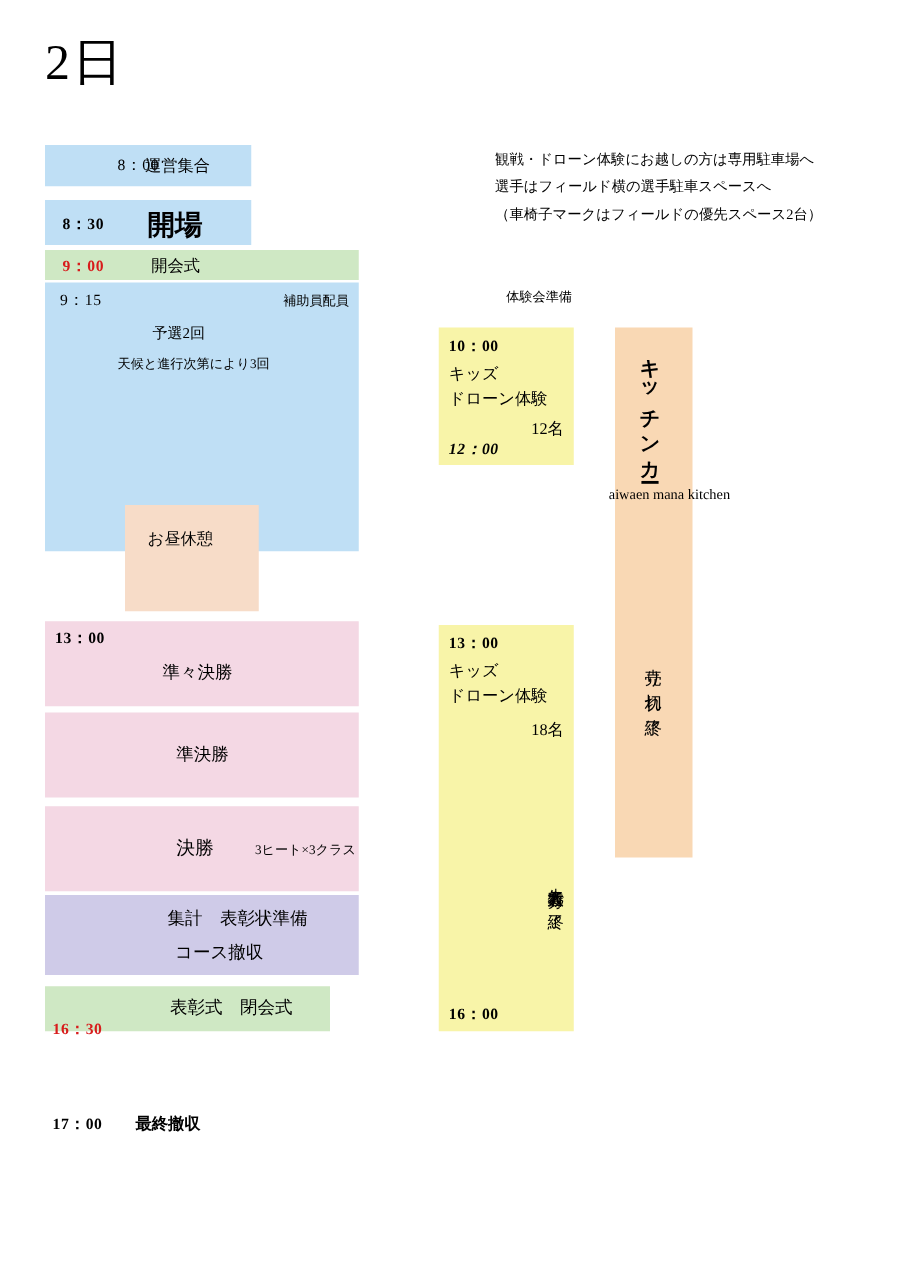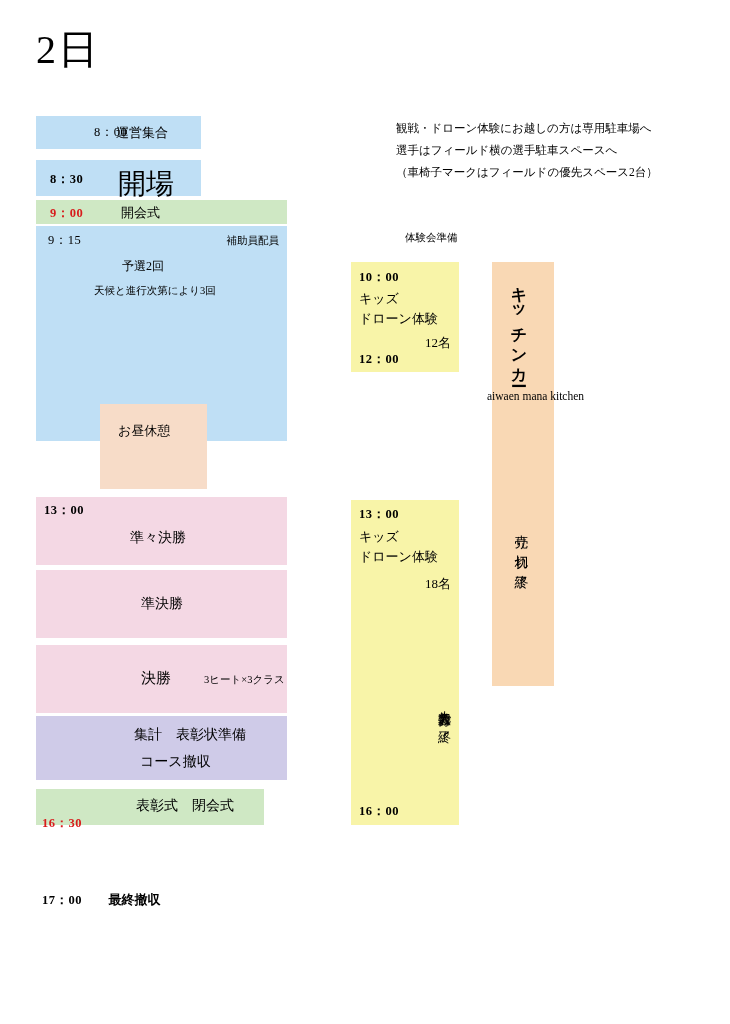--- a/index.html
+++ b/index.html
@@ -88,21 +88,21 @@
     <div class="notice-line">（車椅子マークはフィールドの優先スペース2台）</div>
   </div>
 
   <div class="abs block blk-blue" style="left:36px; top:116px; width:165px; height:33px;">
     <div class="abs time" style="left:14px; top:8px;margin-left:44px;">8：00</div>
     <div class="abs label" style="left:80px; top:8px;">運営集合</div>
   </div>
 
   <div class="abs block blk-blue" style="left:36px; top:160px; width:165px; height:36px;">
     <div class="abs time" style="left:14px; top:11px; font-weight:bold;">8：30</div>
-    <div class="abs" style="left:82px; top:5px; font-size:28px; font-weight:normal; font-family:'Liberation Serif','DejaVu Serif',serif;">開場</div>
+    <div class="abs" style="left:82px; top:5px; font-size:22px; font-weight:bold; font-family:'Liberation Serif','DejaVu Serif',serif;">開場</div>
   </div>
 
   <div class="abs block blk-green" style="left:36px; top:200px; width:251px; height:24px;">
     <div class="abs time red" style="left:14px; top:5px; font-weight:bold;">9：00</div>
     <div class="abs label" style="left:85px; top:4px;">開会式</div>
   </div>
 
   <div class="abs block blk-blue" style="left:36px; top:226px; width:251px; height:215px;">
     <div class="abs time" style="left:12px; top:6px;">9：15</div>
     <div class="abs small" style="right:8px; top:8px;">補助員配員</div>
@@ -143,21 +143,21 @@
     <span class="label" style="margin-left:22px; font-weight:bold;">最終撤収</span>
   </div>
 
   <div class="abs small" style="left:405px; top:231px;">体験会準備</div>
 
   <div class="abs block blk-yellow" style="left:351px; top:262px; width:108px; height:110px;">
     <div class="abs time" style="left:8px; top:7px; font-weight:bold;">10：00</div>
     <div class="abs label" style="left:8px; top:28px;">キッズ</div>
     <div class="abs label" style="left:8px; top:48px;">ドローン体験</div>
     <div class="abs label" style="right:8px; top:72px;">12名</div>
-    <div class="abs time" style="left:8px; top:89px; font-weight:bold;">12：00</div>
+    <div class="abs time" style="left:8px; top:89px; font-weight:bold;font-style:italic;">12：00</div>
   </div>
 
   <div class="abs block blk-yellow" style="left:351px; top:500px; width:108px; height:325px;">
     <div class="abs time" style="left:8px; top:6px; font-weight:bold;">13：00</div>
     <div class="abs label" style="left:8px; top:28px;">キッズ</div>
     <div class="abs label" style="left:8px; top:48px;">ドローン体験</div>
     <div class="abs label" style="right:8px; top:75px;">18名</div>
     <div class="abs vertical label" style="right:6px; top:200px; font-size:13px; letter-spacing:1px;">先着人数分で終了</div>
     <div class="abs time" style="left:8px; top:303px; font-weight:bold;">16：00</div>
   </div>

